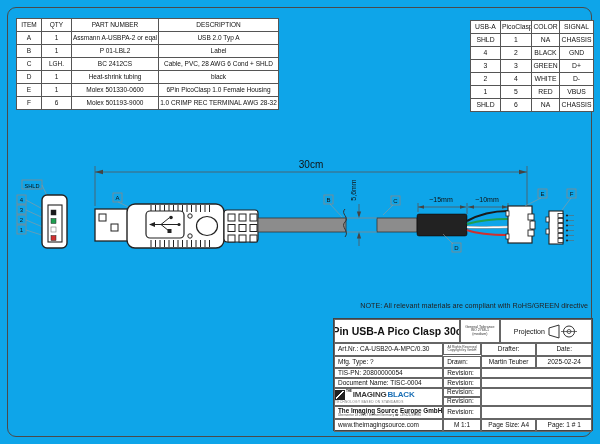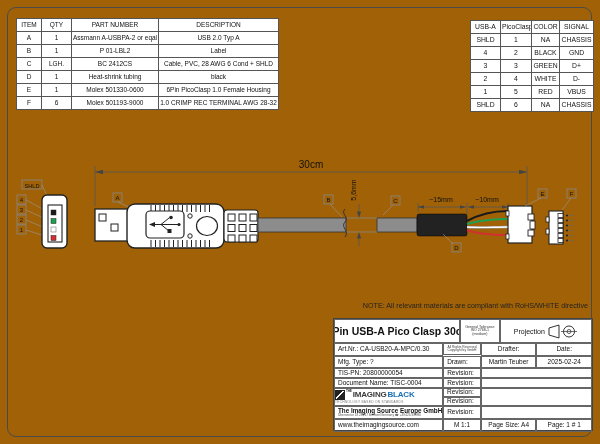--- a/index.html
+++ b/index.html
@@ -1,16 +1,16 @@
 <!DOCTYPE html>
 <html><head>
 <meta charset="utf-8">
 <style>
   html,body{margin:0;padding:0;background:#fff;}
-  #app{position:relative;width:600px;height:444px;background:#a16207;font-family:"Liberation Sans",sans-serif;overflow:hidden;}
+  #app{position:relative;width:600px;height:444px;background:#0ea5e9;font-family:"Liberation Sans",sans-serif;overflow:hidden;}
   .page-border{position:absolute;left:7px;top:7px;width:583px;height:428px;border:1.5px solid #4a4a4a;border-radius:9px;}
 
   table.tbl{position:absolute;border-collapse:collapse;background:#fff;table-layout:fixed;}
   table.tbl td,table.tbl th{border:1px solid #555;text-align:center;vertical-align:middle;
     padding:0 1px;font-weight:normal;height:12px;line-height:1;color:#111;overflow:hidden;white-space:nowrap;}
   table.bom{left:16px;top:18px;width:262px;font-size:6.5px;}
   table.pinmap{left:470px;top:20px;width:123px;font-size:6.8px;}
 
   svg text{font-family:"Liberation Sans",sans-serif;fill:#111;}
 
@@ -332,21 +332,21 @@
           <line x1="568" y1="240.5" x2="574" y2="240.5"></line>
       </g>
     </g>
     <g stroke="#888" stroke-width="0.8" fill="none">
       <rect x="567" y="189" width="9" height="9"></rect>
       <line x1="571" y1="198" x2="562" y2="210" stroke="#999" stroke-width="0.6"></line>
     </g>
     <text x="571.5" y="196" font-size="6" text-anchor="middle">F</text>
   </svg>
 
-  <div class="note">NOTE: All relevant materials are compliant with RoHS/WHITE directive</div>
+  <div class="note">NOTE: All relevant materials are compliant with RoHS/GREEN directive</div>
 
   <div class="titleblock">
     <div class="tb-row">
       <div class="tc center tb-title">4-Pin USB-A Pico Clasp 30cm</div>
       <div class="tc tb-tol">
         <span>General Tolerance</span>
         <span>ISO 2768-1</span>
         <span>(medium)</span>
       </div>
       <div class="tc center tb-proj">

